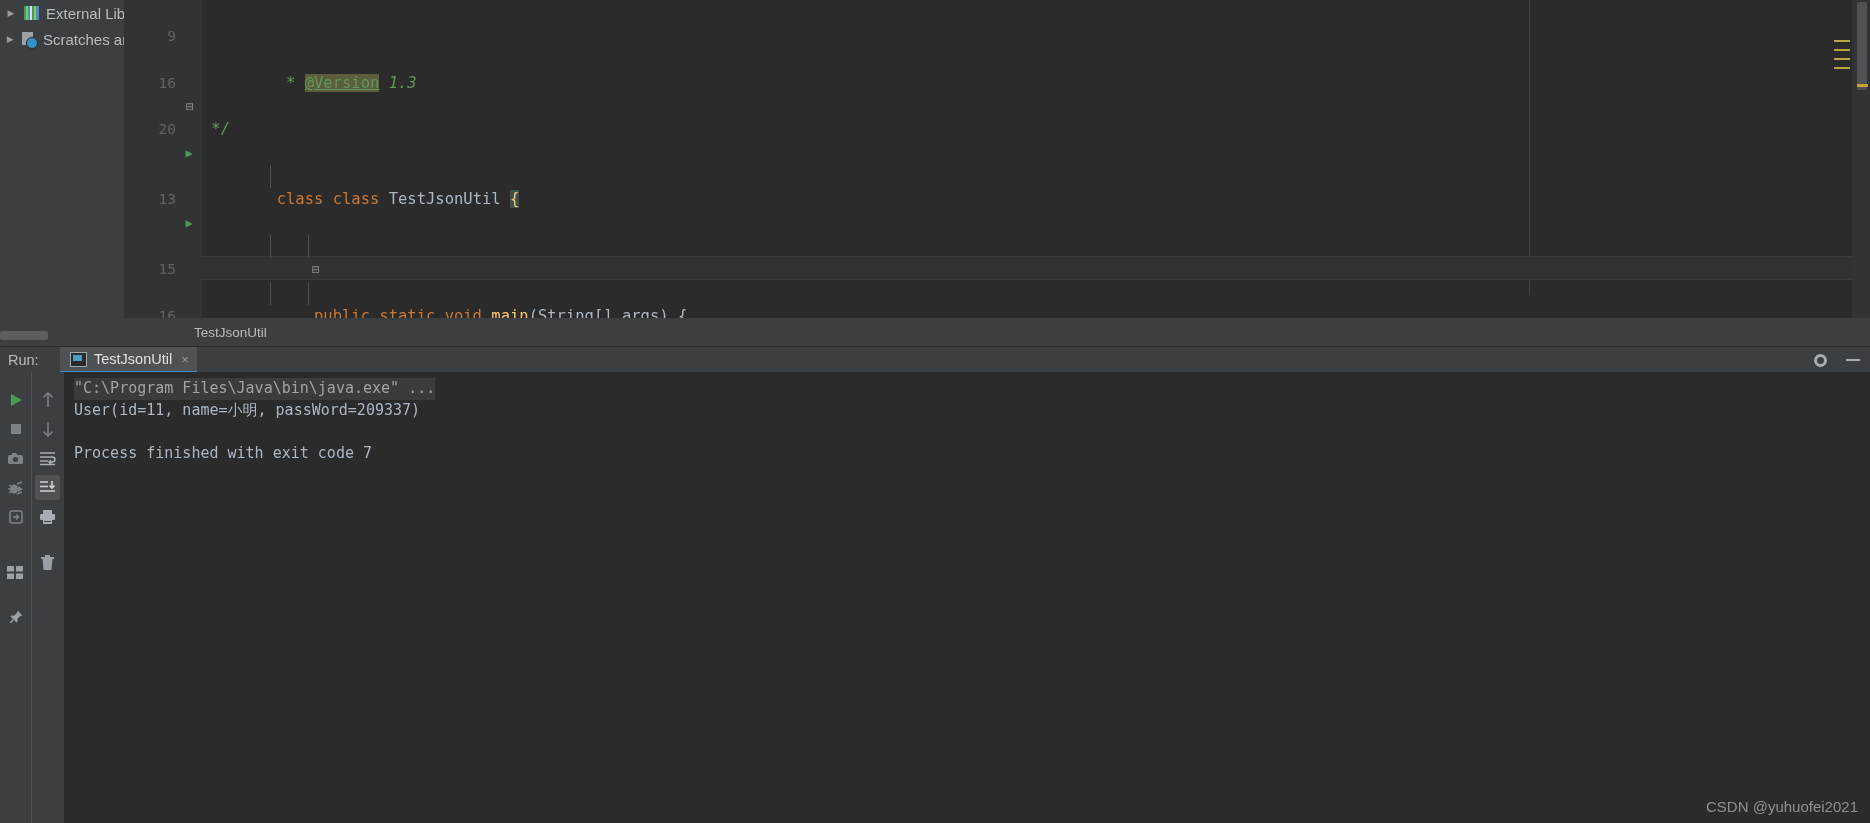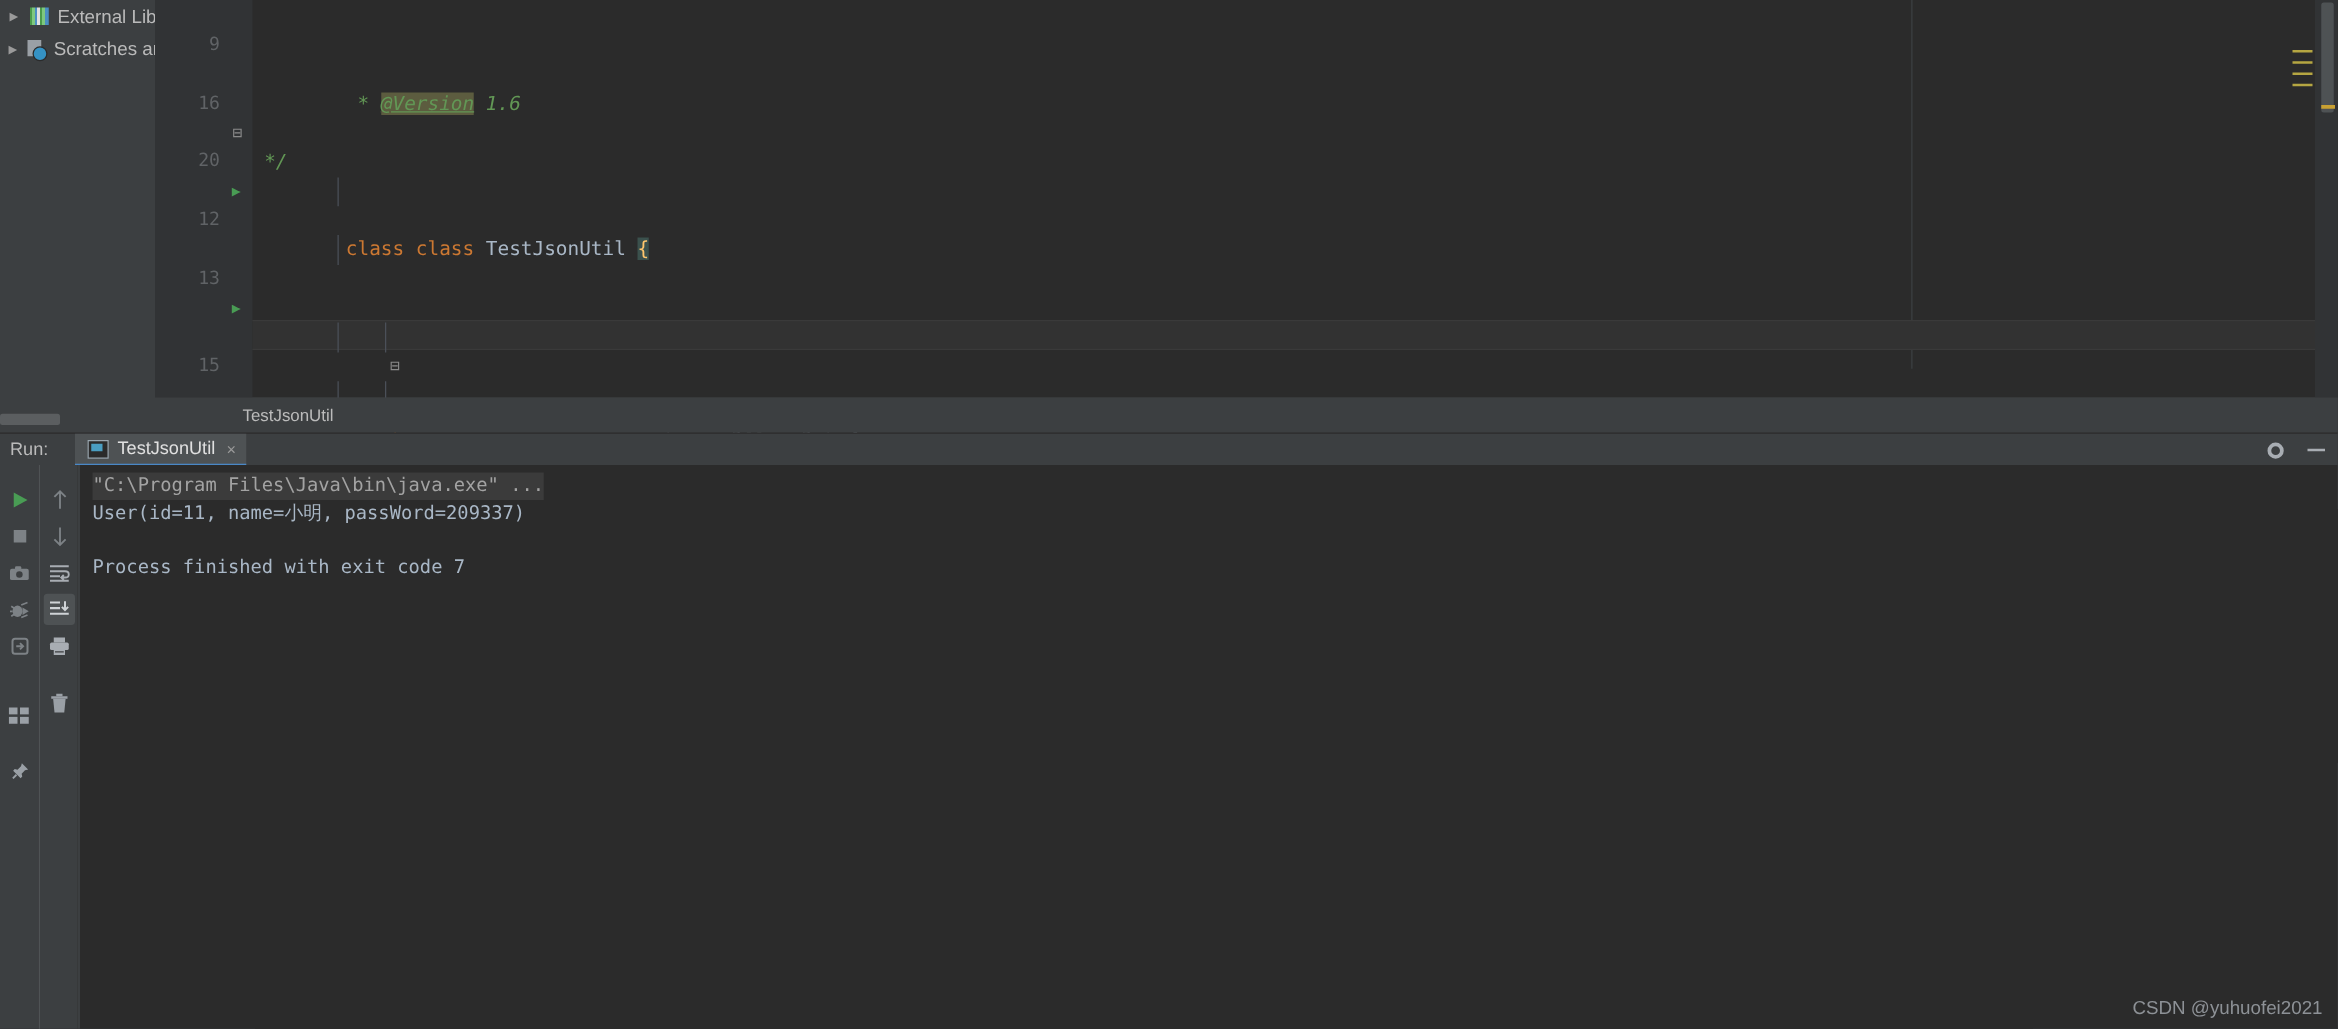--- a/index.html
+++ b/index.html
@@ -185,21 +185,21 @@
     position: absolute;
     left: 1405px; top: 0;
     width: 1px; height: 295px;
     background: #3c4043;
   }
 
   
   .kw      { color: #cc7832; }
   .cls     { color: #a9b7c6; }
   .str     { color: #6a8759; }
-  .tag     { color: #629755; font-style: italic; text-decoration: underline; background: #5c5c3f; }
+  .tag     { color: #629755; text-decoration: underline; background: #5c5c3f; }
   .cmtit   { color: #629755; font-style: italic; }
   .stat    { color: #9876aa; font-style: italic; }
   .meth    { color: #a9b7c6; font-style: italic; }
   .methb   { color: #ffc66d; }
   .brace-hl{ background: #3b514d; color: #ffc66d; }
 
   
   .breadcrumb-bar {
     position: absolute;
     left: 124px; top: 318px;
@@ -396,42 +396,38 @@
 
   <div class="editor">
     <div class="gutter"></div>
     <div class="fold-region-line"></div>
 
     <div class="cur-line-hl" style="top:256.3px;"></div>
 
     <div class="code-line" style="top:2px;">
       <span class="ln">9</span>
       <span class="code-text" style="left:78px;">
-        <span class="cmtit"> * </span><span class="tag">@Version</span><span class="cmtit"> 1.6</span>
+        <span class="cmtit"> * </span><span class="tag">@Version</span><span class="cmtit"> 1.3</span>
       </span>
     </div>
 
     <div class="code-line" style="top:25.3px;">
       <span class="ln">16</span>
       <span class="fold">⊟</span>
       <span class="code-text cmtit" style="left:78px;"> */</span>
     </div>
 
     <div class="code-line" style="top:48.6px;">
       <span class="ln">20</span>
       <span class="marker">▶</span>
       <span class="code-text" style="left:78px;">
         <span class="kw">class</span><span class="kw"> class </span><span class="cls">TestJsonUtil</span><span> </span><span class="brace-hl">{</span>
       </span>
     </div>
 
-    <div class="code-line" style="top:71.9px;">
-      <span class="ln">12</span>
-      <span class="indent-guide" style="left:146px;"></span>
-    </div>
 
     <div class="code-line" style="top:95.2px;">
       <span class="ln">13</span>
       <span class="marker">▶</span>
       <span class="indent-guide" style="left:146px;"></span>
       <span class="fold" style="left:184px;">⊟</span>
       <span class="code-text" style="left:78px;">
         <span class="kw">    public static void </span><span class="methb">main</span><span class="cls">(String[] args) {</span>
       </span>
     </div>

